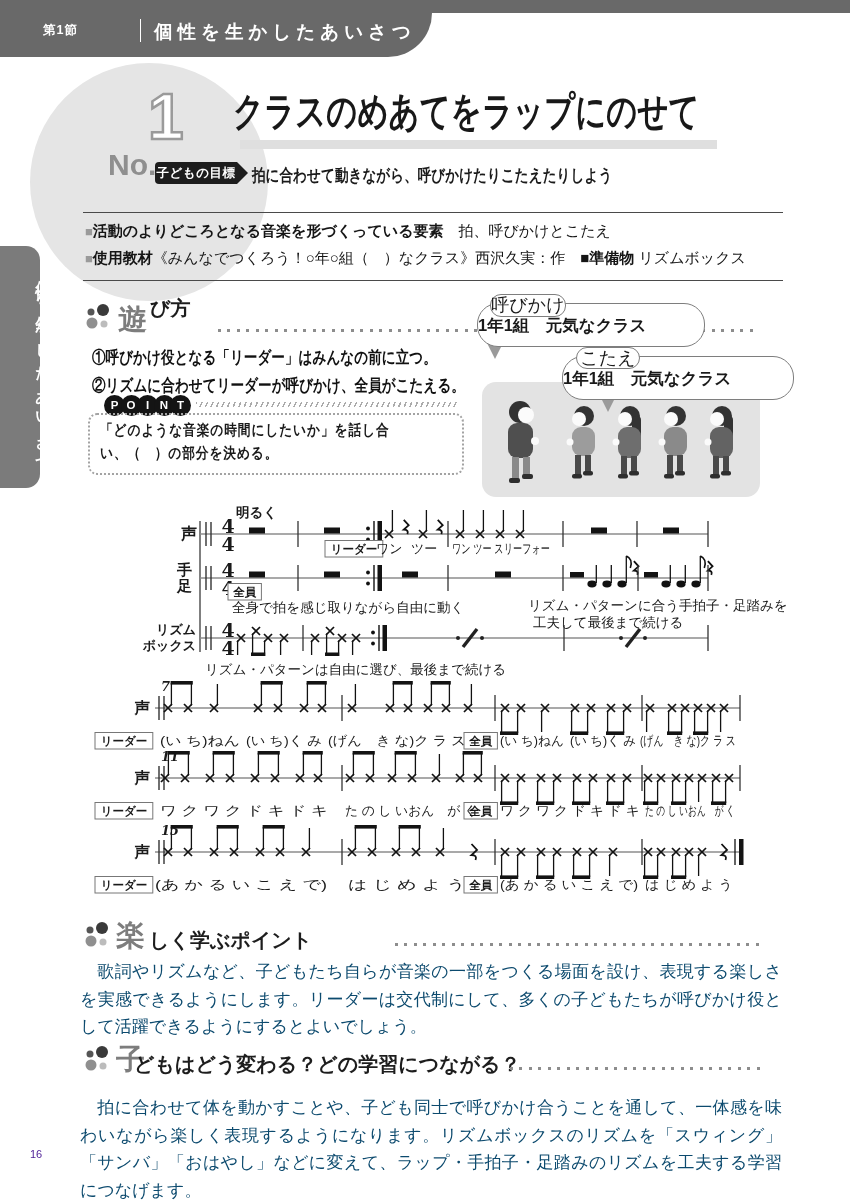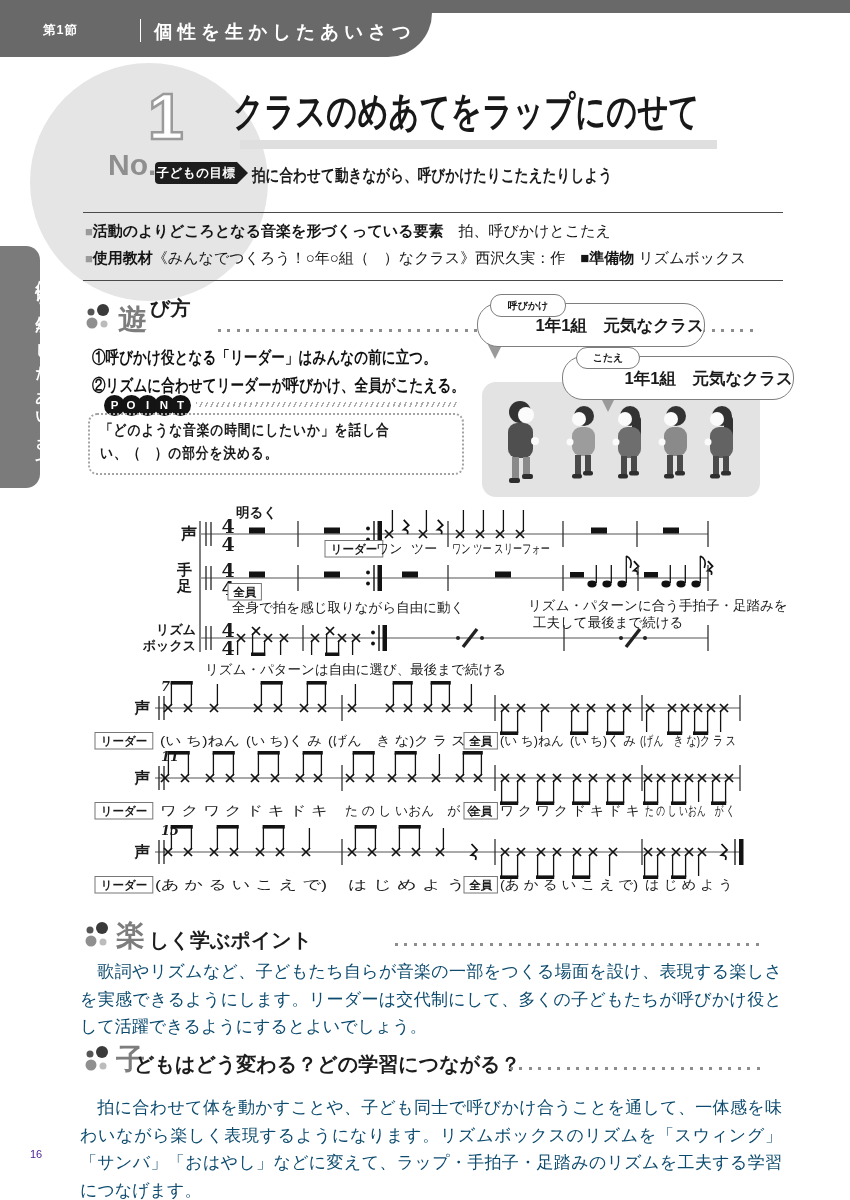--- a/index.html
+++ b/index.html
@@ -47,25 +47,25 @@
   #point-badge{left:104px;top:395px;}
   .pt-circle{display:inline-block;width:21px;height:21px;border-radius:50%;background:#141414;color:#fff;
      font-size:11.5px;font-weight:800;text-align:center;line-height:21px;margin-right:-4.5px;}
   #stitch-line{left:196px;top:402px;width:262px;height:5px;
      background:repeating-linear-gradient(115deg,#ababab 0 1.4px,transparent 1.4px 5px);}
   #point-box{left:88px;top:413px;width:372px;height:58px;border:2px dotted #a3a3a3;border-radius:9px;}
   .point-line{left:100px;font-size:15px;font-weight:600;letter-spacing:1px;}
   #point-line1{top:421px;} #point-line2{top:444px;}
   
   .bubble{background:#fff;border:1.6px solid #7e7e7e;border-radius:21px;z-index:5;
-     font-size:16.5px;font-weight:700;text-align:right;}
+     font-size:16.5px;font-weight:700;text-align:left;}
   #bubble-call{left:477px;top:303px;width:226px;height:42px;line-height:42px;}
   #bubble-answer{left:562px;top:356px;width:230px;height:42px;line-height:42px;}
   .pill{background:#fff;border:1.6px solid #7e7e7e;border-radius:11px;z-index:6;
-     font-size:10px;font-weight:700;text-align:center;}
+     font-size:18px;font-weight:400;text-align:center;}
   #pill-call{left:490px;top:294px;width:74px;height:21px;line-height:21px;}
   #pill-answer{left:576px;top:347px;width:62px;height:20px;line-height:20px;}
   .tail{width:0;height:0;border-left:8px solid transparent;border-right:8px solid transparent;
      border-top:16px solid #9a9a9a;z-index:4;}
   #tail-call{left:487px;top:343px;} #tail-answer{left:600px;top:396px;}
   #kids-box{left:482px;top:382px;width:278px;height:115px;background:#e3e3e3;border-radius:14px;z-index:1;}
   
   #score-svg{left:0;top:0;width:850px;height:1200px;z-index:2;pointer-events:none;}
   
   .body-text{width:702px;font-size:17px;line-height:27.5px;color:#0c4a6e;text-align:justify;

